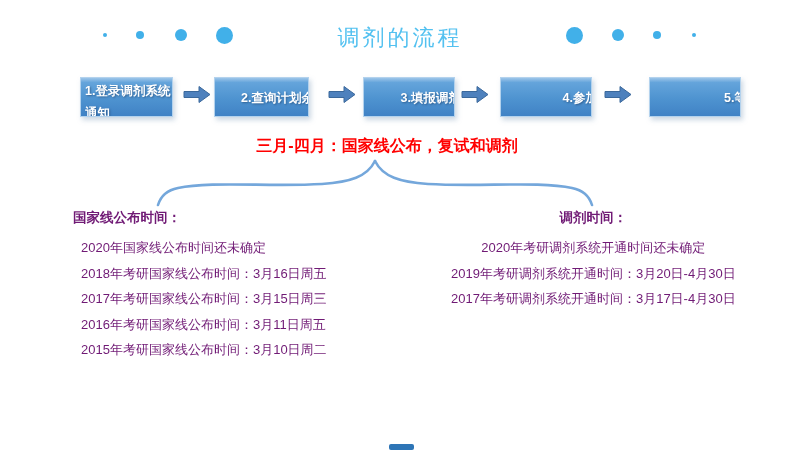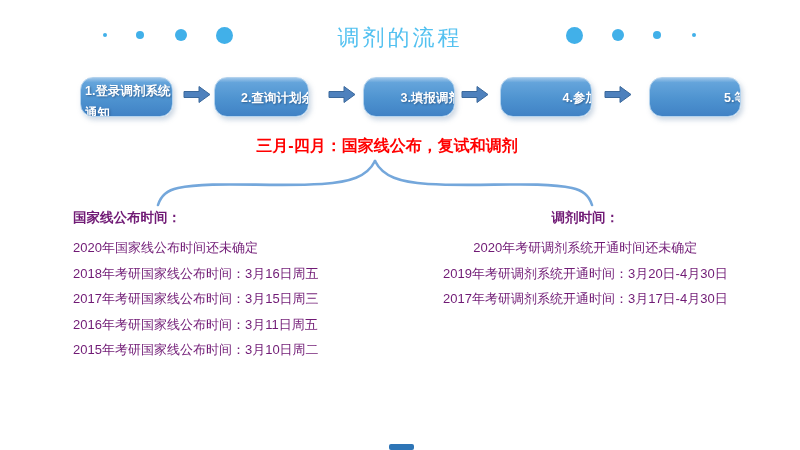--- a/index.html
+++ b/index.html
@@ -14,21 +14,21 @@
   .d-l4{left:216px;top:27px;width:17px;height:17px;}
   .d-r1{left:566px;top:27px;width:17px;height:17px;}
   .d-r2{left:612px;top:29px;width:12px;height:12px;}
   .d-r3{left:653px;top:31px;width:8px;height:8px;}
   .d-r4{left:692px;top:33px;width:4px;height:4px;}
 
   .title{position:absolute;top:23px;left:0;right:0;text-align:center;
          font-size:22px;letter-spacing:3px;color:#53c1f0;}
 
   
-  .fbox{position:absolute;top:77px;height:38px;border-radius:13px;overflow:hidden;
+  .fbox{position:absolute;top:77px;height:38px;border-radius:0;overflow:hidden;
         background:linear-gradient(180deg,#9dc5e9 0%,#64a4db 12%,#4e93d0 55%,#4082c5 100%);
         border:1px solid #b3d2ed;box-shadow:2px 3px 5px rgba(110,140,175,.35);
         color:#fff;font-weight:bold;font-size:12.5px;
         text-shadow:1px 1px 2px rgba(25,55,95,.55);}
   .b1{left:80px;width:91px;}
   .b2{left:214px;width:93px;}
   .b3{left:363px;width:90px;}
   .b4{left:500px;width:90px;}
   .b5{left:649px;width:90px;}
   .b1 .l1{position:absolute;left:4px;top:5px;white-space:nowrap;}
@@ -44,21 +44,21 @@
 
   .callout{position:absolute;top:136px;left:387px;transform:translateX(-50%);
            color:#ff0000;font-weight:bold;font-size:16px;white-space:nowrap;}
 
   .brace{position:absolute;left:150px;top:154px;}
 
   .col{position:absolute;top:209px;color:#701a75;}
   .col-left{left:73px;}
   .col-right{left:443px;text-align:center;}
   .col-header{font-size:13.5px;font-weight:bold;line-height:18px;margin:0 0 8px 0;}
-  .col ul{list-style:none;margin:0;padding:0;}
+  .col ul{list-style:none;margin:8px;padding:0;}
   .col li{font-size:13px;line-height:25.6px;white-space:nowrap;}
 
   .bottom-bar{position:absolute;left:389px;top:444px;width:25px;height:6px;
               background:#2e75b6;border-radius:2px;}
 </style>
 </head>
 <body>
 
 <div class="slide">
 

